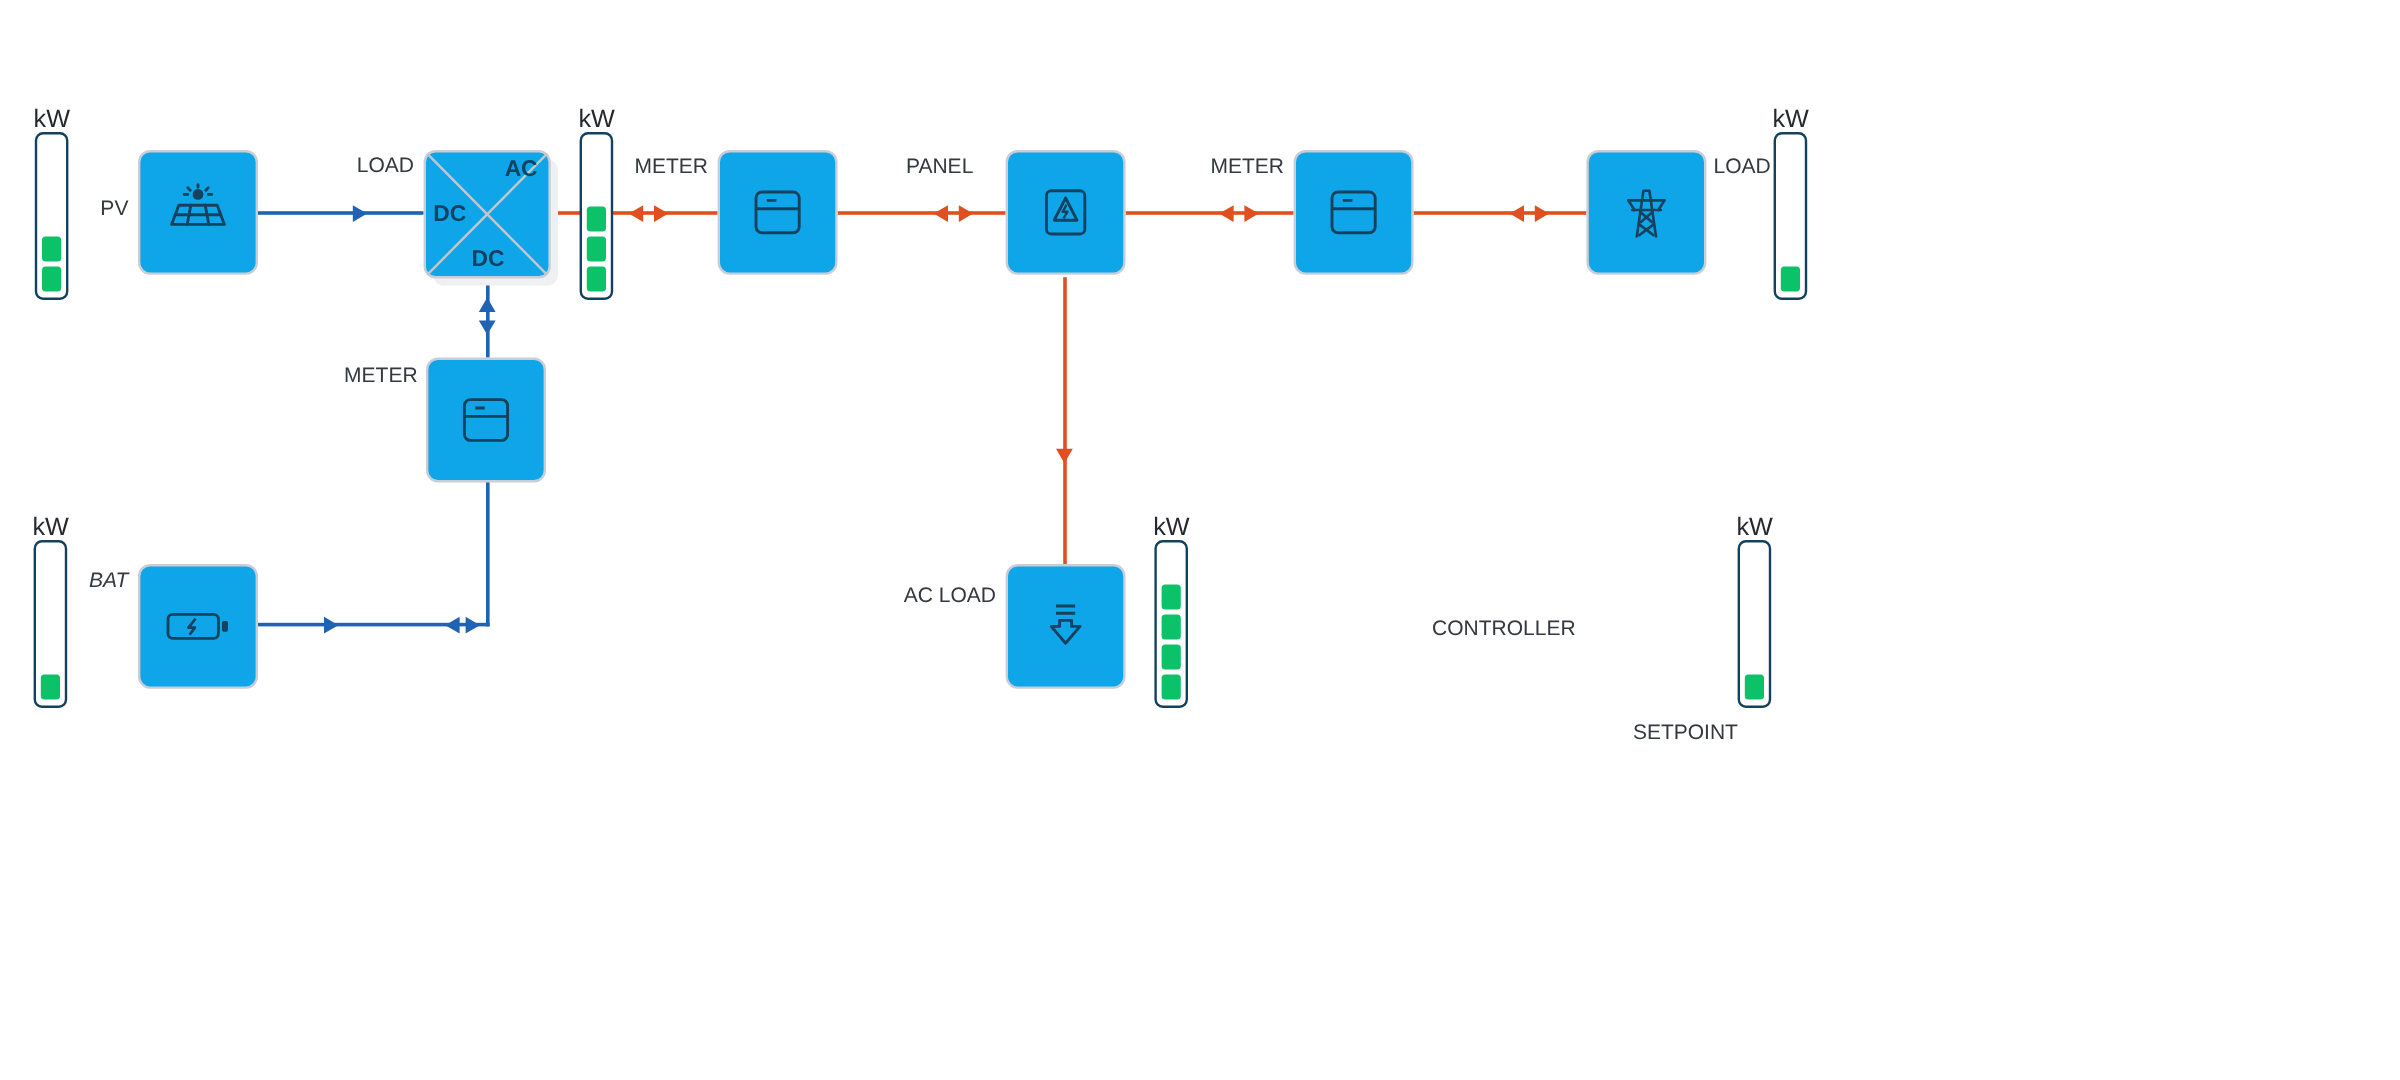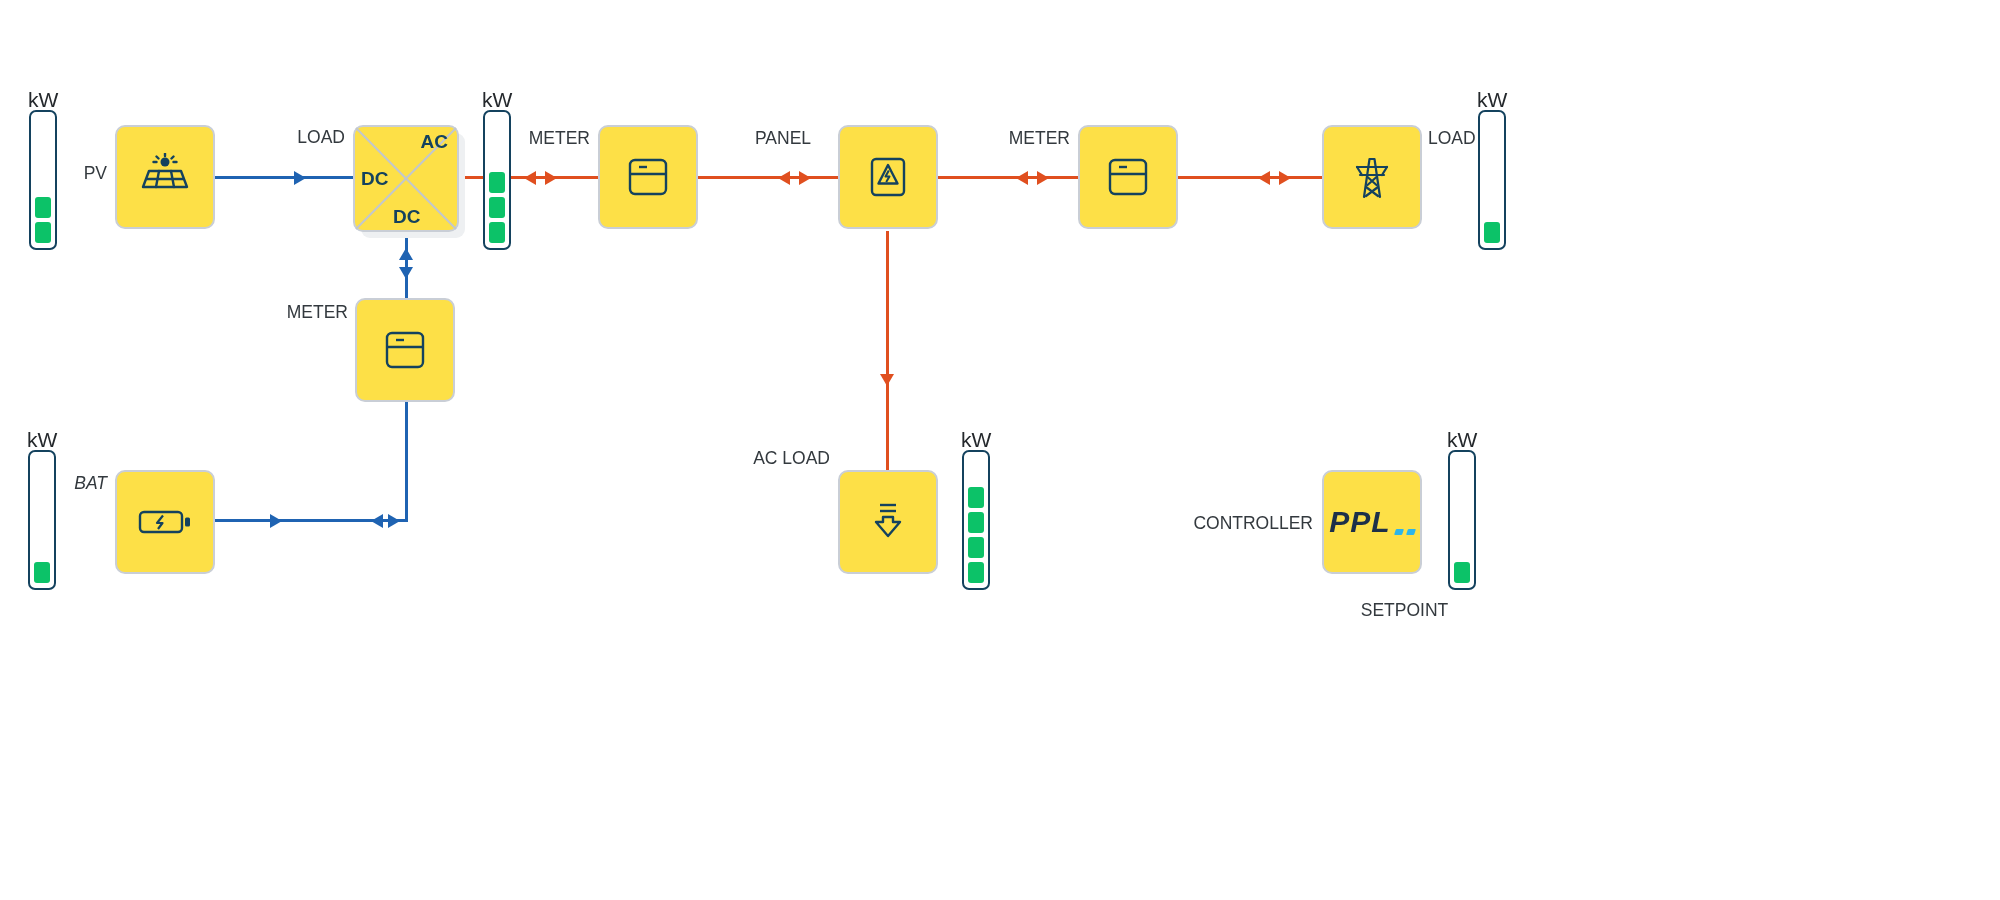--- a/index.html
+++ b/index.html
@@ -11,21 +11,21 @@
     --text:#33393e;
     --logo-navy:#1d3049;
     --logo-cyan:#2cb5ea;
   }
   html,body{margin:0;padding:0;background:#fff;}
   body{font-family:"Liberation Sans","DejaVu Sans",sans-serif;color:var(--text);}
   .canvas{position:relative;width:2000px;height:900px;background:#fff;overflow:hidden;}
 
   
   .node{
-    position:absolute;width:100px;height:104px;background:#fde047;
+    position:absolute;width:100px;height:104px;background:#0ea5e9;
     border:2px solid var(--node-border);border-radius:10px;
     display:flex;align-items:center;justify-content:center;
     box-sizing:border-box;
   }
   .node svg{color:var(--icon);}
   .node.conv{width:106px;height:107px;box-shadow:7px 7px 0 -1px #eef0f2;}
   .conv-x{position:absolute;left:0;top:0;}
   .conv-x line{stroke:#c2c7cd;stroke-width:2;}
   .port{position:absolute;font-size:19px;font-weight:bold;color:var(--icon);}
   .port-ac{top:4px;right:9px;}
@@ -191,29 +191,22 @@
 
   <div class="node" style="left:838px;top:470px;">
     <svg class="icon" width="40" height="44" viewBox="0 0 40 44">
       <g stroke="currentColor" stroke-width="2.4" fill="none" stroke-linejoin="round">
         <path d="M12 5 H28"></path>
         <path d="M12 11 H28"></path>
         <path d="M15 17 v5 H8 L20 36 L32 22 H25 v-5 z"></path>
       </g>
     </svg>
   </div>
-  <div class="label" style="left:725px;top:448px;width:105px;text-align:right;">AC LOAD</div>
-
-  <div class="node" style="left:1322px;top:470px;">
-    <div class="logo">
-      <span class="logo-text">PPL</span>
-      <span class="logo-dot"></span>
-      <span class="logo-dot"></span>
-    </div>
-  </div>
+  <div class="label" style="left:725px;top:486px;width:105px;text-align:right;">AC LOAD</div>
+
   <div class="label" style="left:1175px;top:473px;width:138px;text-align:right;margin-top:40px;">CONTROLLER</div>
 
   <div class="gauge" style="left:28px;top:88px;">
     <div class="gauge-unit">kW</div>
     <div class="gauge-bar">
         <div class="seg" style="bottom: 5px;"></div>
         <div class="seg" style="bottom: 30px;"></div>
       </div>
   </div>
 

